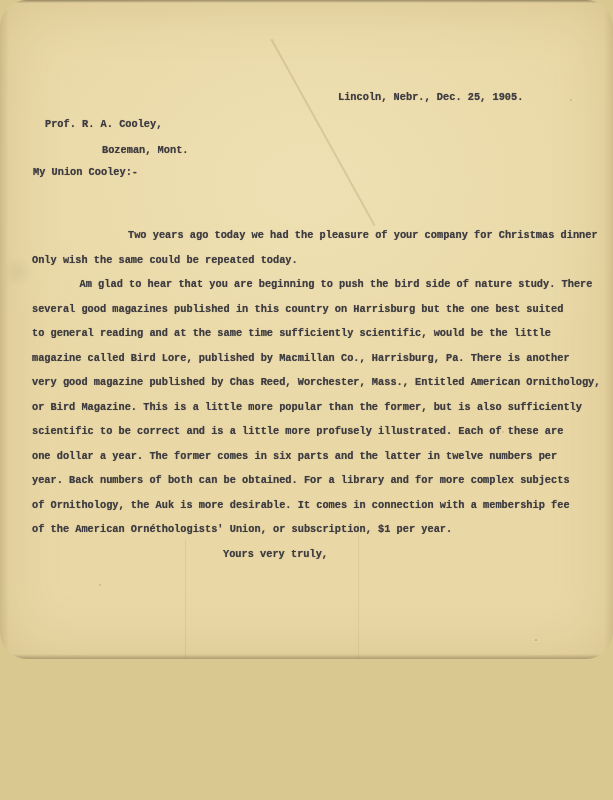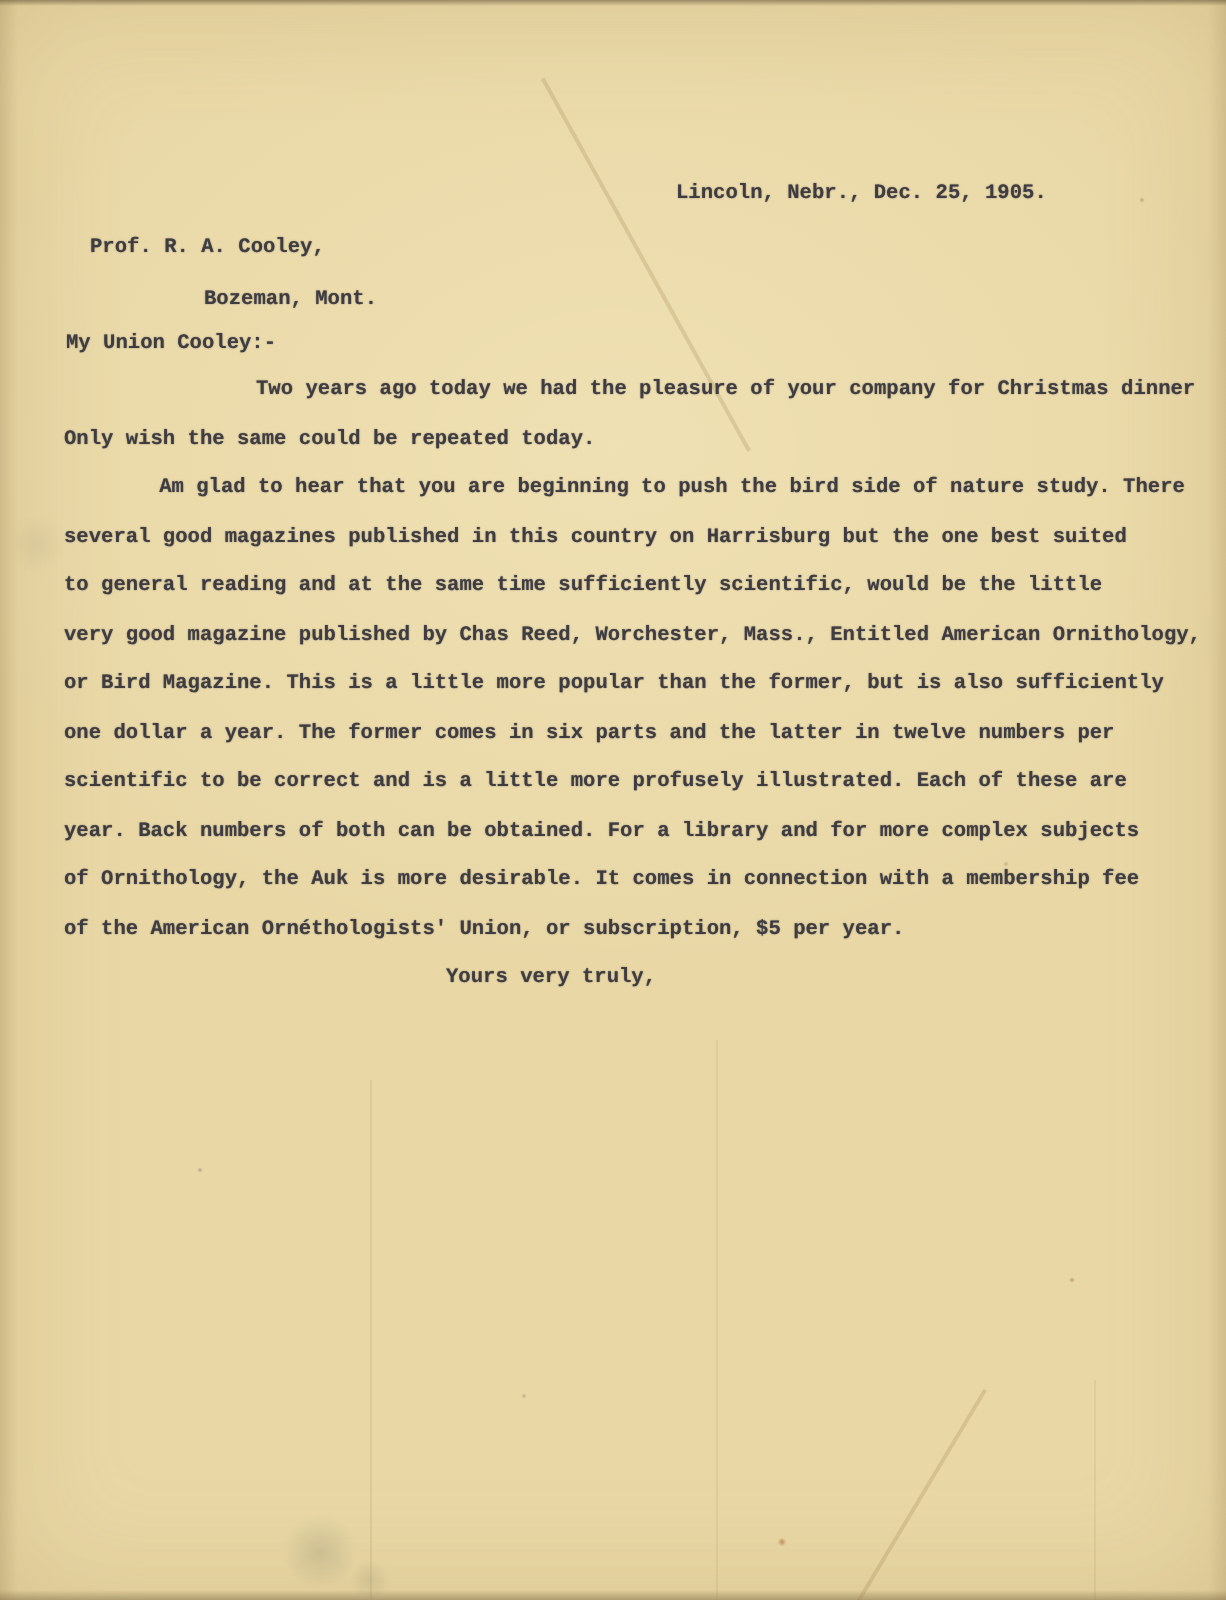--- a/index.html
+++ b/index.html
@@ -3,21 +3,21 @@
 <meta charset="utf-8">
 <style>
   html, body {
     margin: 0;
     padding: 0;
     background: #d9c890;
   }
   .paper {
     position: relative;
     width: 613px;
-    height: 800px;
+    height: 659px;
     overflow: hidden;
     background-color: #e9d8a6;
     background-image:
       radial-gradient(circle 26px at 160px 776px, rgba(105,110,95,0.20), rgba(105,110,95,0) 72%),
       radial-gradient(circle 14px at 185px 790px, rgba(105,110,95,0.14), rgba(105,110,95,0) 72%),
       radial-gradient(circle 3px at 391px 771px, rgba(155,85,30,0.55), rgba(155,85,30,0) 72%),
       radial-gradient(circle 2px at 536px 640px, rgba(140,80,40,0.45), rgba(140,80,40,0) 72%),
       radial-gradient(circle 2px at 100px 585px, rgba(115,105,85,0.45), rgba(115,105,85,0) 72%),
       radial-gradient(circle 2px at 503px 432px, rgba(120,100,70,0.35), rgba(120,100,70,0) 72%),
       radial-gradient(circle 2px at 262px 698px, rgba(120,100,70,0.35), rgba(120,100,70,0) 72%),
@@ -27,20 +27,21 @@
       linear-gradient(180deg, rgba(70,58,40,0.50) 0px, rgba(70,58,40,0) 3px),
       linear-gradient(0deg, rgba(90,75,50,0.38) 0px, rgba(90,75,50,0) 5px),
       linear-gradient(90deg, rgba(120,100,60,0.18) 0px, rgba(120,100,60,0) 9px),
       linear-gradient(270deg, rgba(120,100,60,0.15) 0px, rgba(120,100,60,0) 9px);
     box-shadow: inset 0 0 60px rgba(150,120,55,0.22);
     font-family: "Liberation Mono", "DejaVu Sans Mono", monospace;
     font-weight: bold;
     font-size: 10.3px;
     color: rgba(55, 53, 60, 0.88);
     text-shadow: 0 0 0.7px rgba(58, 55, 62, 0.75);
+    border-radius: 27px;
   }
   .crease {
     position: absolute;
     background: rgba(145, 120, 70, 0.22);
     pointer-events: none;
   }
   .crease-1 { left: 322px; top: 26px;  width: 1.5px; height: 213px; transform: rotate(-29deg); }
   .crease-2 { left: 460px; top: 686px; width: 1.5px; height: 123px; transform: rotate(31deg); }
   .crease-3 { left: 185px; top: 540px; width: 1px;   height: 260px; background: rgba(145,120,70,0.14); }
   .crease-4 { left: 358px; top: 520px; width: 1px;   height: 280px; background: rgba(145,120,70,0.12); }
@@ -53,21 +54,21 @@
   .salutation { left: 33px;  top: 166px; }
 
   .body {
     position: absolute;
     left: 32px;
     top: 183px;
     width: 578px;
     line-height: 24.5px;
   }
   .line { white-space: nowrap; height: 24.5px; }
-  .indent-deep { padding-left: 96px; }
+  .indent-deep { padding-left: 96px; margin-top: 40px; }
   .indent-para { padding-left: 30px; text-align: center; }
   .closing     { padding-left: 191px; }
 </style>
 </head>
 <body>
 
 <div class="paper">
 
   <div class="crease crease-1"></div>
   <div class="crease crease-2"></div>
@@ -79,23 +80,24 @@
   <div class="abs recipient">Prof. R. A. Cooley,</div>
   <div class="abs address">Bozeman, Mont.</div>
   <div class="abs salutation">My Union Cooley:-</div>
 
   <div class="body">
     <div class="line indent-deep">Two years ago today we had the pleasure of your company for Christmas dinner</div>
     <div class="line">Only wish the same could be repeated today.</div>
     <div class="line indent-para">Am glad to hear that you are beginning to push the bird side of nature study. There</div>
     <div class="line">several good magazines published in this country on Harrisburg but the one best suited</div>
     <div class="line">to general reading and at the same time sufficiently scientific, would be the little</div>
+    <div class="line">magazine called Bird Lore, published by Macmillan Co., Harrisburg, Pa. There is another</div>
     <div class="line">very good magazine published by Chas Reed, Worchester, Mass., Entitled American Ornithology,</div>
     <div class="line">or Bird Magazine. This is a little more popular than the former, but is also sufficiently</div>
+    <div class="line">scientific to be correct and is a little more profusely illustrated. Each of these are</div>
     <div class="line">one dollar a year. The former comes in six parts and the latter in twelve numbers per</div>
-    <div class="line">scientific to be correct and is a little more profusely illustrated. Each of these are</div>
     <div class="line">year. Back numbers of both can be obtained. For a library and for more complex subjects</div>
     <div class="line">of Ornithology, the Auk is more desirable. It comes in connection with a membership fee</div>
-    <div class="line">of the American Ornéthologists' Union, or subscription, $5 per year.</div>
+    <div class="line">of the American Ornéthologists' Union, or subscription, $1 per year.</div>
     <div class="line closing">Yours very truly,</div>
   </div>
 
 </div>
 
 </body></html>

